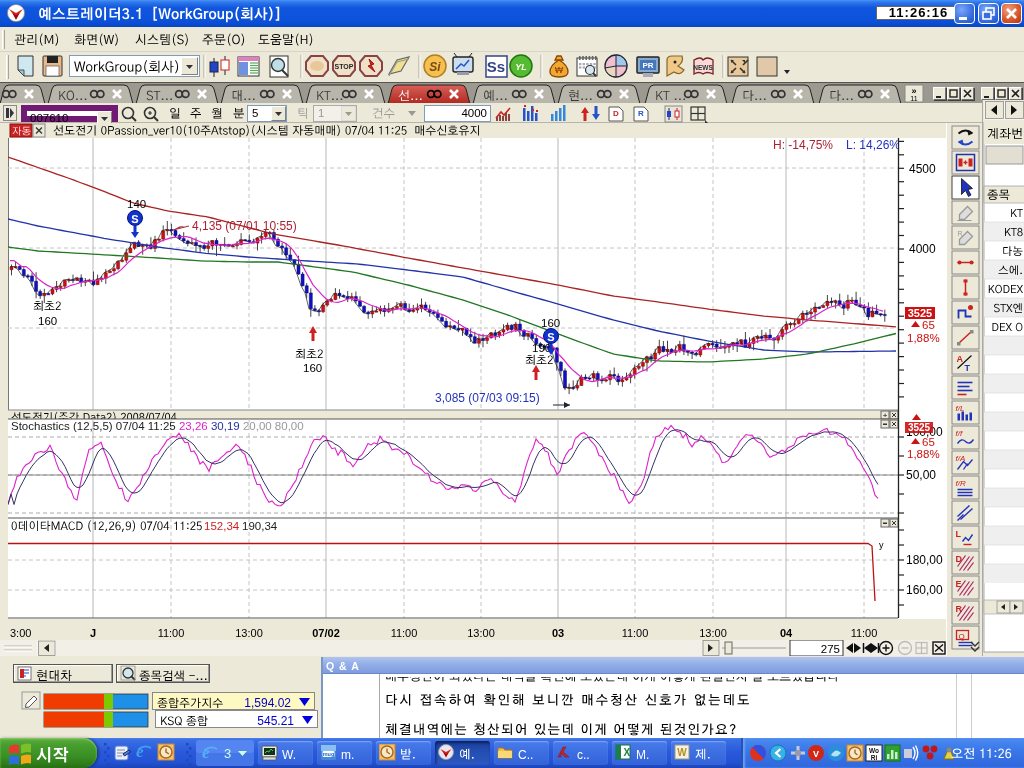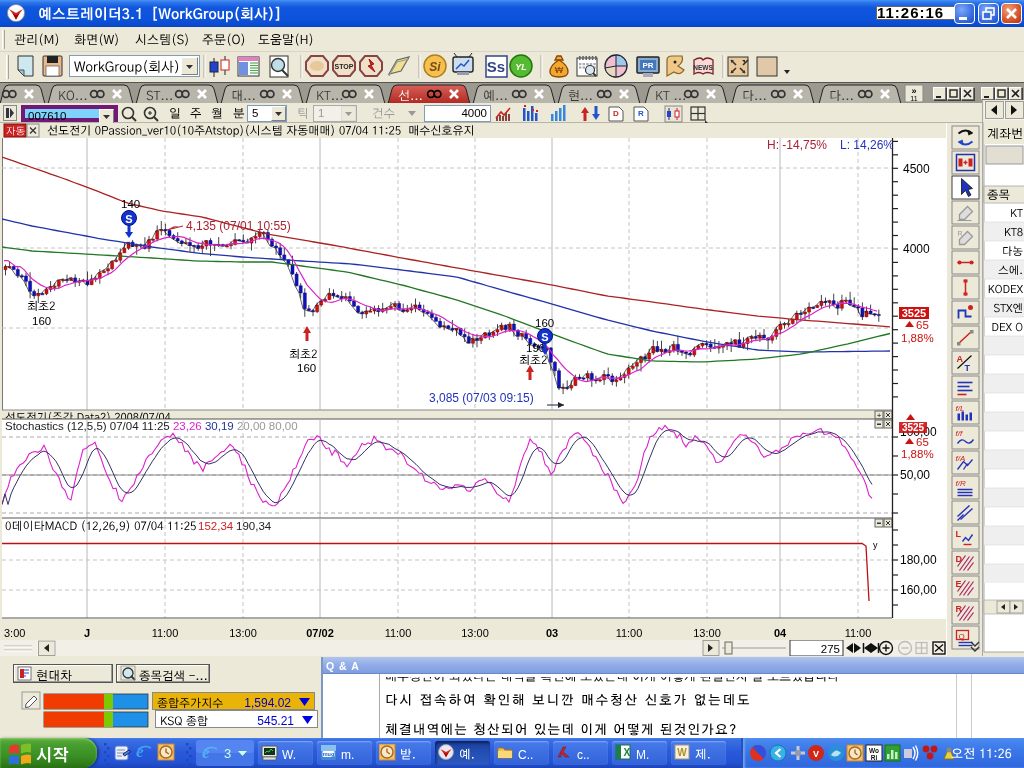--- a/index.html
+++ b/index.html
@@ -8,21 +8,21 @@
 <div class="abs" style="left:0;top:0;width:1024px;height:768px;background:#ece9d8">
 <div class="abs" style="left:0;top:0;width:1024px;height:27px;background:linear-gradient(180deg,#4792f5 0%,#2b73ea 10%,#0f55dd 30%,#0d52db 70%,#0a4dd4 88%,#0845c0 100%)">
 <svg class="abs" style="left:7px;top:4px" width="20" height="19" viewBox="0 0 20 19">
 <circle cx="9" cy="9" r="8.6" fill="#fff" stroke="#888" stroke-width="0.8"></circle>
 <path d="M2 5 L9 9 L16 5 L9 14 Z" fill="#d42222"></path>
 <path d="M5.5 9.3 L9 16 L12.5 9.3 L9 11.2Z" fill="#a00"></path>
 </svg>
 <svg class="abs" style="left:32px;top:0" width="560" height="27" viewBox="0 0 560 27">
 <path d="M12.2 16.2V14.6H14.1V11.4H12.2V9.9H14.1V7.6H15.7V19.7H14.1V16.2ZM16.7 20.2V7.2H18.4V20.2ZM7.1 13Q7.1 10.7 7.9 9.4Q8.6 8 10 8Q11.4 8 12.1 9.4Q12.8 10.7 12.8 13Q12.8 15.3 12.1 16.7Q11.4 18 10 18Q8.6 18 7.8 16.7Q7.1 15.3 7.1 13ZM8.9 13Q8.9 16.5 10 16.5Q11.1 16.5 11.1 13Q11.1 9.5 10 9.5Q9.6 9.5 9.4 9.8Q9.2 10.1 9.1 10.6Q9 11.1 8.9 11.7Q8.9 12.2 8.9 13Z M20.5 18.8V17.3H33.2V18.8ZM21.2 13.8Q22 13.5 22.8 13Q23.7 12.5 24.4 11.8Q25.1 11.1 25.6 10.3Q26 9.5 26 8.6V8H27.8V8.6Q27.8 9.4 28.2 10.3Q28.7 11.1 29.4 11.8Q30.2 12.4 31 12.9Q31.8 13.5 32.6 13.8L31.6 15Q30.3 14.5 29 13.4Q27.6 12.3 26.9 11.2Q26.3 12.4 24.9 13.4Q23.5 14.5 22.2 15.1Z M34.5 18.9V17.4H47.2V18.9ZM36.3 15.7V8.2H45.6V9.7H38.1V11.2H45.5V12.7H38.1V14.2H45.7V15.7Z M58.6 20.2V7.2H60.3V20.2ZM54.5 13.8V12.1H55.8V7.6H57.4V19.7H55.8V13.8ZM49.3 17.9V12.4H52.4V9.8H49.2V8.3H54V13.8H51V16.4H51.2Q52.8 16.4 54.7 16.2V17.6Q52.1 17.9 49.8 17.9Z M72.2 20.2V7.2H74V20.2ZM63.2 13Q63.2 10.7 64.1 9.3Q65 7.9 66.6 7.9Q68.2 7.9 69.1 9.3Q70 10.7 70 13Q70 15.3 69.1 16.7Q68.2 18.1 66.6 18.1Q65 18.1 64.1 16.7Q63.2 15.3 63.2 13ZM65 13Q65 14.5 65.4 15.5Q65.8 16.5 66.6 16.5Q67.4 16.5 67.8 15.5Q68.2 14.5 68.2 13Q68.2 11.4 67.8 10.4Q67.4 9.4 66.6 9.4Q66 9.4 65.7 9.9Q65.3 10.4 65.1 11.2Q65 12 65 13Z M82.5 13.7V12H86.1V7.2H87.9V20.2H86.1V13.7ZM77.6 17.6V8.4H83.9V9.9H79.3V16.1H79.5Q82.2 16.1 84.8 15.8V17.2Q81.7 17.6 78.1 17.6Z M90.1 16.8 91.5 16.3Q92.2 17.8 93.6 17.8Q94.4 17.8 94.9 17.3Q95.5 16.8 95.5 15.9Q95.5 15.1 94.9 14.6Q94.3 14.1 93.4 14.1Q92.9 14.1 92.4 14.1V12.7Q92.7 12.7 93.3 12.7Q94 12.7 94.6 12.2Q95.1 11.8 95.1 11Q95.1 10.3 94.6 9.9Q94.2 9.4 93.5 9.4Q92.4 9.4 91.8 11L90.3 10.5Q90.6 9.4 91.5 8.7Q92.4 7.9 93.6 7.9Q95.1 7.9 96 8.8Q96.9 9.6 96.9 10.8Q96.9 11.7 96.5 12.3Q96.1 13 95.4 13.3Q96.2 13.6 96.7 14.2Q97.3 14.9 97.3 15.9Q97.3 17.5 96.3 18.4Q95.3 19.2 93.6 19.2Q92.3 19.2 91.3 18.5Q90.4 17.8 90.1 16.8Z M99.3 19V16.9H101.6V19Z M104.2 11.4V10H104.7Q107 10 107 8.4V8.1H108.5V19.1H106.7V11.4Z M121.5 20.8V6.8H125V8.3H123.2V19.3H125V20.8Z M126.3 8.2H128.2L129.4 14.1Q129.6 15.7 129.8 17H129.9Q130.3 14.8 130.4 14.1L131.7 8.2H133.5L134.8 14.1Q134.9 14.6 135.1 15.7Q135.3 16.8 135.3 17H135.4Q135.5 16.6 135.6 15.6Q135.8 14.6 135.9 14.1L137 8.2H138.9L136.4 19H134.4L133.1 13.1Q132.7 10.6 132.6 10.4H132.6Q132.6 10.4 132.1 13.1L130.8 19H128.8Z M141.3 15.1Q141.3 16.4 141.9 17.1Q142.4 17.8 143.2 17.8Q143.9 17.8 144.5 17.1Q145 16.4 145 15.1Q145 13.7 144.5 13Q143.9 12.3 143.2 12.3Q142.4 12.3 141.9 13Q141.3 13.7 141.3 15.1ZM139.5 15.1Q139.5 13.3 140.5 12.1Q141.4 10.9 143.2 10.9Q145 10.9 145.9 12.1Q146.8 13.3 146.8 15.1Q146.8 15.6 146.7 16.2Q146.6 16.7 146.3 17.3Q146.1 17.8 145.7 18.3Q145.3 18.7 144.6 19Q144 19.2 143.2 19.2Q142.4 19.2 141.7 19Q141.1 18.7 140.7 18.3Q140.3 17.9 140 17.3Q139.7 16.7 139.6 16.2Q139.5 15.6 139.5 15.1Z M148.2 19V11.1H149.9V12Q150.2 11.5 150.6 11.2Q151.1 10.9 151.8 10.9Q152.4 10.9 152.8 11V12.6Q152.3 12.5 151.8 12.5Q150.9 12.5 150.4 13.1Q150 13.8 150 15V19Z M153.8 19V7.8H155.5V14.3L158.4 11.1H160.5L157.6 14.3L160.7 19H158.7L156.5 15.5L155.5 16.6V19Z M161.1 13.6Q161.1 11.1 162.5 9.5Q163.8 7.9 166 7.9Q166.8 7.9 167.5 8.2Q168.2 8.5 168.7 8.9Q169.2 9.3 169.5 9.7Q169.7 10.1 169.9 10.5L168.4 11Q168.1 10.6 167.8 10.3Q167.6 10 167.1 9.8Q166.6 9.5 166 9.5Q164.6 9.5 163.8 10.6Q163 11.7 163 13.6Q163 15.5 163.8 16.6Q164.6 17.7 165.9 17.7Q167.1 17.7 167.7 17Q168.4 16.4 168.4 15.4Q168.5 14.8 168.5 14.5H165.8V13H170.2V19H169L168.8 17.9Q167.9 19.2 165.9 19.2Q163.8 19.2 162.5 17.7Q161.1 16.2 161.1 13.6Z M171.9 19V11.1H173.6V12Q173.9 11.5 174.3 11.2Q174.8 10.9 175.5 10.9Q176.1 10.9 176.5 11V12.6Q176 12.5 175.5 12.5Q174.6 12.5 174.1 13.1Q173.7 13.8 173.7 15V19Z M178.7 15.1Q178.7 16.4 179.3 17.1Q179.9 17.8 180.6 17.8Q181.4 17.8 181.9 17.1Q182.5 16.4 182.5 15.1Q182.5 13.7 181.9 13Q181.4 12.3 180.6 12.3Q179.9 12.3 179.3 13Q178.7 13.7 178.7 15.1ZM177 15.1Q177 13.3 177.9 12.1Q178.8 10.9 180.6 10.9Q182.4 10.9 183.3 12.1Q184.3 13.3 184.3 15.1Q184.3 15.6 184.2 16.2Q184.1 16.7 183.8 17.3Q183.5 17.8 183.1 18.3Q182.7 18.7 182.1 19Q181.4 19.2 180.6 19.2Q179.8 19.2 179.2 19Q178.5 18.7 178.1 18.3Q177.7 17.9 177.4 17.3Q177.2 16.7 177.1 16.2Q177 15.6 177 15.1Z M185.6 16.1V11.1H187.3V15.9Q187.3 17.8 188.6 17.8Q189.4 17.8 189.8 17.1Q190.3 16.4 190.3 15.5V11.1H192V19H190.3V18.1H190.3Q190.1 18.5 189.6 18.9Q189 19.2 188.2 19.2Q187.8 19.2 187.3 19.1Q186.9 19 186.5 18.6Q186.1 18.3 185.8 17.7Q185.6 17 185.6 16.1Z M195.7 15Q195.7 16.3 196.1 17Q196.6 17.8 197.5 17.8Q198.3 17.8 198.8 17.1Q199.3 16.3 199.3 15Q199.3 13.8 198.8 13.1Q198.3 12.3 197.5 12.3Q196.6 12.3 196.2 13.1Q195.7 13.8 195.7 15ZM194 22.2V11.1H195.6V12.1Q196.4 10.9 197.7 10.9Q199.1 10.9 200.1 12Q201 13.1 201 15Q201 16.1 200.7 17Q200.4 17.8 199.9 18.3Q199.4 18.8 198.9 19Q198.3 19.2 197.7 19.2Q196.9 19.2 196.4 18.9Q195.9 18.5 195.7 18.1V22.2Z M203.4 13.8Q203.4 9.8 205.9 6.5L207.2 7.2Q206.3 8.7 205.9 9.4Q205.1 11.3 205.1 13.8Q205.1 15.9 205.6 17.4Q206.1 18.8 207.2 20.4L205.9 21.1Q204.7 19.5 204 17.7Q203.4 16 203.4 13.8Z M209 18.6V17.1H210.3Q215.6 17.1 218.3 16.8V18.2Q215.2 18.6 210.2 18.6ZM212.7 17.7V15.4H214.5V17.7ZM218.6 20.2V7.2H220.4V20.2ZM211.2 9.1V7.8H216.1V9.1ZM209.4 11.2V9.9H217.5V11.2ZM209.9 13.8Q209.9 12.8 211 12.3Q212 11.8 213.6 11.8Q215.2 11.8 216.3 12.3Q217.4 12.9 217.4 13.9Q217.4 14.8 216.3 15.4Q215.2 15.9 213.6 15.9Q212 15.9 211 15.4Q209.9 14.8 209.9 13.8ZM211.7 13.8Q211.7 14.3 212.3 14.5Q212.8 14.7 213.6 14.7Q214.4 14.7 215 14.5Q215.6 14.3 215.6 13.8Q215.6 13.4 215 13.2Q214.4 13 213.6 13Q212.8 13 212.3 13.2Q211.7 13.4 211.7 13.8Z M231.6 20.2V7.2H233.3V12.5H235.4V14.2H233.3V20.2ZM222.2 17.4Q222.8 16.8 223.4 16.1Q224 15.4 224.5 14.5Q225.1 13.5 225.4 12.3Q225.7 11.2 225.7 9.9V7.9H227.4V9.8Q227.4 11.1 227.8 12.2Q228.1 13.4 228.6 14.3Q229.2 15.2 229.7 15.9Q230.2 16.5 230.7 17L229.5 18.1Q228.7 17.4 227.8 16.1Q226.9 14.9 226.6 13.8Q226.3 14.9 225.4 16.3Q224.5 17.6 223.6 18.4Z M236.8 20.4Q237.9 18.8 238.4 17.3Q238.9 15.7 238.9 13.8Q238.9 12.6 238.7 11.7Q238.6 10.7 238.2 9.9Q237.9 9 237.6 8.5Q237.3 8 236.8 7.2L238.1 6.5Q239.2 8 239.9 9.8Q240.6 11.5 240.6 13.8Q240.6 16 240 17.8Q239.3 19.5 238.1 21.1Z M243.7 19.3H245.4V8.3H243.7V6.8H247.2V20.8H243.7Z" fill="#fff"></path>
 </svg>
-<div class="abs" style="left:876px;top:6px;width:85px;height:14px;background:#fff;border:1px solid #666;text-align:left;font-weight:bold;font-size:15px;line-height:12px;letter-spacing:1px;color:#000">11:26:16</div>
+<div class="abs" style="left:876px;top:6px;width:85px;height:14px;background:#fff;border:1px solid #666;text-align:center;font-weight:bold;font-size:13px;line-height:12px;letter-spacing:1px;color:#000">11:26:16</div>
 <div class="abs" style="left:954px;top:3px;width:21px;height:21px;border:1px solid #fff;border-radius:4px;background:radial-gradient(circle at 35% 30%,#7aa8f8,#3a6ee0 60%,#1f4fc0)">
         <svg width="19" height="19">
           <rect x="4" y="13" width="8" height="3" fill="#fff"></rect>
         </svg>
       </div>
 <div class="abs" style="left:978px;top:3px;width:21px;height:21px;border:1px solid #fff;border-radius:4px;background:radial-gradient(circle at 35% 30%,#7aa8f8,#3a6ee0 60%,#1f4fc0)">
         <svg width="19" height="19">
           <rect x="7" y="4" width="8" height="7" fill="none" stroke="#fff" stroke-width="1.6"></rect>
           <rect x="4" y="8" width="8" height="7" fill="#3a6ee0" stroke="#fff" stroke-width="1.6"></rect>
         </svg>
@@ -302,21 +302,21 @@
         </svg>
       </div>
 </div>
 <div class="abs" style="left:0;top:103px;width:1024px;height:20px;background:#ece9d8;border-bottom:1px solid #b8b4a8">
 <div class="abs" style="left:3px;top:2px;width:14px;height:16px;background:#ece9d8;border:1px solid #888">
         <svg width="12" height="14">
           <rect x="2" y="2" width="3" height="10" fill="#334"></rect>
           <path d="M6 2 l4 5 -4 5z" fill="#334"></path>
         </svg>
       </div>
-<div class="abs" style="left:21px;top:2px;width:97px;height:17px;background:#7dd3fc;border:4px solid #701a75;font-size:11.5px;line-height:15px;padding-left:3px">007610
+<div class="abs" style="left:21px;top:2px;width:97px;height:17px;background:#ffffff;border:6px solid #701a75;font-size:11.5px;line-height:15px;padding-left:3px">007610
 <div class="abs" style="right:0;top:0;width:15px;height:15px;background:#ece9d8;border:1px solid #fff;border-right-color:#808080;border-bottom-color:#808080">
           <svg width="13" height="13">
             <path d="M3 5 l7 0 -3.5 4z" fill="#333"></path>
           </svg>
         </div></div>
 <svg class="abs" style="left:120px;top:2px" width="50" height="18">
         <circle cx="8" cy="8" r="5.5" fill="none" stroke="#333" stroke-width="1.6"></circle>
         <line x1="12" y1="12" x2="16" y2="16" stroke="#333" stroke-width="2"></line>
         <circle cx="30" cy="8" r="5.5" fill="none" stroke="#333" stroke-width="1.6"></circle>
         <line x1="34" y1="12" x2="38" y2="16" stroke="#333" stroke-width="2"></line>
@@ -386,21 +386,21 @@
         <line x1="184" y1="4" x2="184" y2="16" stroke="#cc2222"></line>
         <rect x="182" y="7" width="4" height="6" fill="#fff" stroke="#cc2222"></rect>
 <g stroke="#333" stroke-width="1.2" fill="none">
           <rect x="198" y="3" width="14" height="13"></rect>
           <line x1="205" y1="3" x2="205" y2="16"></line>
           <line x1="198" y1="9.5" x2="212" y2="9.5"></line>
         </g>
         <path d="M212 16 l4 4 -4 0z" fill="#333"></path>
 </svg>
 </div>
-<div class="abs" style="left:2px;top:123px;width:948px;height:533px;background:#fff">
+<div class="abs" style="left:8px;top:123px;width:948px;height:533px;background:#fff">
 <svg width="946" height="533" viewBox="0 123 946 533">
         <rect x="0" y="123" width="946" height="15" fill="#ece9d8"></rect>
         <rect x="2" y="124" width="22" height="13" fill="#cc2222" stroke="#881111"></rect>
         <path d="M4.5 133.5Q4.9 133.2 5.3 132.8Q5.7 132.4 6.1 131.9Q6.5 131.4 6.8 130.6Q7 129.9 7 129.1V128.1H5V127.4H9.8V128.1H7.8V129Q7.8 129.7 8 130.4Q8.3 131.1 8.7 131.6Q9 132.2 9.4 132.6Q9.8 133 10.2 133.3L9.7 133.7Q9 133.2 8.4 132.4Q7.7 131.6 7.4 130.8Q7.2 131.6 6.5 132.5Q5.7 133.5 5 134ZM11 135.4V126.5H11.7V130.2H13.2V131H11.7V135.4Z M15.4 129.6V126.7H21.5V127.4H16.1V128.9H21.5V129.6ZM14 131.5V130.8H18V129.2H18.8V130.8H22.7V131.5ZM15.1 133.8Q15.1 133.1 16 132.7Q16.9 132.3 18.4 132.3Q19.9 132.3 20.8 132.7Q21.7 133.1 21.7 133.8Q21.7 134.5 20.8 134.9Q19.9 135.3 18.4 135.3Q16.9 135.3 16 134.9Q15.1 134.5 15.1 133.8ZM15.9 133.8Q15.9 134.3 16.6 134.5Q17.2 134.7 18.4 134.7Q19.5 134.7 20.2 134.5Q20.9 134.2 20.9 133.8Q20.9 133.4 20.2 133.1Q19.5 132.9 18.4 132.9Q17.3 132.9 16.6 133.2Q15.9 133.4 15.9 133.8Z" fill="#fff"></path>
         <rect x="25" y="124" width="12" height="13" fill="#ece9d8" stroke="#888"></rect>
         <path d="M28 127.5 l6 6 M34 127.5 l-6 6" stroke="#333" stroke-width="1.3"></path>
         <path d="M45.5 131Q46.1 130.7 46.5 130.3Q47 129.9 47.5 129.4Q48 128.9 48.3 128.2Q48.5 127.5 48.5 126.7V125.6H49.4V126.7Q49.4 127.4 49.7 128.1Q49.9 128.7 50.4 129.2Q50.8 129.7 51.3 130.1Q51.7 130.5 52.2 130.7L51.7 131.3Q51 131 50.1 130.2Q49.3 129.3 49 128.6Q48.6 129.4 47.8 130.2Q47 131.1 46.1 131.6ZM51.4 128.6V127.8H53.7V125.3H54.6V132.8H53.7V128.6ZM47.8 135.2V132H48.7V134.4H55V135.2Z M58.1 130.9V126.1H65.2V126.8H59V130.1H65.3V130.9ZM56.5 134.3V133.6H61.1V130.5H62V133.6H66.6V134.3Z M67.9 131.2Q68.3 131 68.8 130.7Q69.2 130.4 69.7 129.9Q70.2 129.5 70.5 128.9Q70.8 128.3 70.9 127.7V126.7H68.4V125.9H74.2V126.7H71.8V127.6Q71.8 128.2 72.1 128.7Q72.4 129.2 72.8 129.7Q73.2 130.1 73.7 130.4Q74.1 130.7 74.5 130.9L74 131.5Q73.3 131.1 72.5 130.4Q71.7 129.7 71.3 129.1Q71 129.8 70.1 130.6Q69.3 131.3 68.4 131.7ZM73.6 128.9V128.1H75.8V125.3H76.7V132.8H75.8V128.9ZM69.9 135.2V132.1H70.7V134.4H77.1V135.2Z M79 133.5Q81 132.3 82.2 130.5Q83.4 128.8 83.4 127.1H79.6V126.3H84.3Q84.3 131 79.6 134.1ZM86.6 135.5V125.3H87.5V135.5Z M94.1 130.3Q94.1 132 94.6 133Q95 134 95.9 134Q96.3 134 96.7 133.7Q97 133.4 97.2 132.8Q97.4 132.3 97.5 131.7Q97.5 131.1 97.5 130.3Q97.5 128.6 97.1 127.6Q96.7 126.6 95.8 126.6Q95 126.6 94.6 127.6Q94.1 128.6 94.1 130.3ZM93.2 130.3Q93.2 128 94 126.9Q94.7 125.9 95.8 125.9Q97.1 125.9 97.8 127Q98.5 128.2 98.5 130.3Q98.5 131.6 98.2 132.5Q97.9 133.5 97.3 134.1Q96.8 134.7 95.9 134.7Q94.7 134.7 94 133.6Q93.2 132.5 93.2 130.3Z M100.2 134.5V126.1H103.4Q104.6 126.1 105.3 126.8Q106 127.4 106 128.5Q106 129.7 105.3 130.4Q104.6 131 103.4 131H101.1V134.5ZM101.1 130.3H103.2Q104.1 130.3 104.6 129.8Q105.1 129.4 105.1 128.5Q105.1 127.7 104.6 127.3Q104.1 126.9 103.2 126.9H101.1Z M107.8 133Q107.8 133.4 108.2 133.7Q108.5 134 109.2 134Q110 134 110.5 133.5Q111.1 132.9 111.1 132.1V131.3Q110.6 131.4 109.5 131.6Q108.7 131.7 108.2 132.1Q107.8 132.4 107.8 133ZM106.9 133Q106.9 131.3 109.6 130.9Q110.7 130.7 111.1 130.6V130.3Q111.1 129.7 110.7 129.3Q110.3 129 109.6 129Q109 129 108.5 129.2Q108 129.5 107.7 129.9L107.1 129.4Q107.6 128.9 108.2 128.6Q108.8 128.3 109.5 128.3Q112 128.3 112 130.6V134.5H111.1V133.5Q110.9 134 110.4 134.3Q109.8 134.7 109.1 134.7Q108.1 134.7 107.5 134.2Q106.9 133.8 106.9 133Z M113.2 133.3 113.9 132.9Q114.5 134 115.7 134Q116.3 134 116.7 133.7Q117.2 133.5 117.2 133Q117.2 132.8 117.1 132.6Q117 132.5 116.8 132.4Q116.7 132.3 116.4 132.1Q116.1 132 115.9 131.9Q115.7 131.9 115.3 131.7Q114.9 131.6 114.6 131.5Q114.3 131.4 114 131.2Q113.7 131 113.5 130.6Q113.4 130.3 113.4 130Q113.4 129.2 114 128.7Q114.6 128.3 115.7 128.3Q116.4 128.3 117 128.6Q117.6 129 117.9 129.6L117.3 130Q117.1 129.6 116.6 129.3Q116.2 129 115.7 129Q115 129 114.6 129.2Q114.3 129.5 114.3 130Q114.3 130.2 114.4 130.4Q114.5 130.6 114.8 130.8Q115.1 130.9 115.3 131Q115.5 131.1 115.9 131.2Q116.2 131.3 116.5 131.4Q116.8 131.5 117.1 131.7Q117.4 131.8 117.6 132Q117.8 132.2 117.9 132.4Q118 132.7 118 133Q118 133.7 117.4 134.2Q116.8 134.7 115.7 134.7Q114.8 134.7 114.2 134.3Q113.6 134 113.2 133.3Z M118.8 133.3 119.5 132.9Q120.1 134 121.3 134Q122 134 122.4 133.7Q122.8 133.5 122.8 133Q122.8 132.8 122.7 132.6Q122.6 132.5 122.5 132.4Q122.3 132.3 122 132.1Q121.7 132 121.5 131.9Q121.3 131.9 120.9 131.7Q120.5 131.6 120.2 131.5Q119.9 131.4 119.6 131.2Q119.3 131 119.2 130.6Q119 130.3 119 130Q119 129.2 119.6 128.7Q120.2 128.3 121.3 128.3Q122 128.3 122.6 128.6Q123.3 129 123.5 129.6L122.9 130Q122.7 129.6 122.3 129.3Q121.8 129 121.3 129Q120.6 129 120.2 129.2Q119.9 129.5 119.9 130Q119.9 130.2 120 130.4Q120.2 130.6 120.4 130.8Q120.7 130.9 120.9 131Q121.2 131.1 121.5 131.2Q121.9 131.3 122.1 131.4Q122.4 131.5 122.7 131.7Q123 131.8 123.2 132Q123.4 132.2 123.5 132.4Q123.7 132.7 123.7 133Q123.7 133.7 123 134.2Q122.4 134.7 121.3 134.7Q120.5 134.7 119.8 134.3Q119.2 134 118.8 133.3Z M125 127.1V126H126.1V127.1ZM125.2 134.5V128.5H126V134.5Z M128.5 131.5Q128.5 132.6 129 133.3Q129.6 134 130.4 134Q131.1 134 131.7 133.3Q132.2 132.6 132.2 131.5Q132.2 130.3 131.7 129.6Q131.1 129 130.4 129Q129.6 129 129 129.6Q128.5 130.3 128.5 131.5ZM127.6 131.5Q127.6 130.1 128.3 129.2Q129.1 128.3 130.4 128.3Q131.6 128.3 132.4 129.2Q133.1 130.1 133.1 131.5Q133.1 132.1 132.9 132.6Q132.8 133.2 132.5 133.6Q132.2 134.1 131.6 134.4Q131.1 134.7 130.4 134.7Q129.7 134.7 129.1 134.4Q128.6 134.1 128.3 133.7Q128 133.2 127.8 132.6Q127.6 132.1 127.6 131.5Z M134.5 134.5V128.5H135.3V129.5H135.3Q135.5 129 136 128.6Q136.5 128.3 137.2 128.3Q138.1 128.3 138.6 128.8Q139.2 129.3 139.2 130.6V134.5H138.3V130.7Q138.3 129 137 129Q136.4 129 135.8 129.5Q135.3 130.1 135.3 130.9V134.5Z M140.1 134.7H145.1V135.4H140.1Z M145.3 128.5H146.2L147.5 132.2Q147.6 132.5 147.8 133Q147.9 133.5 148 133.7H148Q148.1 133.5 148.3 133Q148.4 132.5 148.5 132.2L149.8 128.5H150.8L148.5 134.5H147.5Z M151.3 131.4Q151.3 130 152.1 129.1Q152.9 128.3 154.1 128.3Q155.3 128.3 156 129.1Q156.7 130 156.7 131.3Q156.7 131.5 156.7 131.8H152.2Q152.2 132.7 152.7 133.3Q153.2 134 154.1 134Q154.7 134 155.2 133.7Q155.6 133.4 155.9 133L156.6 133.2Q156.3 133.8 155.7 134.3Q155.1 134.7 154.1 134.7Q152.9 134.7 152.1 133.8Q151.3 132.9 151.3 131.4ZM152.2 131.1H155.9Q155.9 130.2 155.4 129.6Q154.9 129 154.1 129Q153.3 129 152.8 129.6Q152.3 130.2 152.2 131.1Z M158.1 134.5V128.5H158.9V129.3Q159.1 128.9 159.5 128.6Q159.9 128.3 160.6 128.3Q161.1 128.3 161.5 128.4V129.2Q161 129 160.6 129Q159.8 129 159.4 129.6Q159 130.2 159 131.1V134.5Z M162.6 128.1V127.4H162.9Q163.9 127.4 164.2 127.1Q164.6 126.8 164.6 126.2V126H165.3V134.6H164.4V128.1Z M169.3 130.3Q169.3 132 169.7 133Q170.1 134 171 134Q171.5 134 171.8 133.7Q172.2 133.4 172.4 132.8Q172.5 132.3 172.6 131.7Q172.7 131.1 172.7 130.3Q172.7 128.6 172.3 127.6Q171.9 126.6 171 126.6Q170.1 126.6 169.7 127.6Q169.3 128.6 169.3 130.3ZM168.4 130.3Q168.4 128 169.1 126.9Q169.9 125.9 171 125.9Q172.2 125.9 172.9 127Q173.6 128.2 173.6 130.3Q173.6 131.6 173.4 132.5Q173.1 133.5 172.5 134.1Q171.9 134.7 171 134.7Q169.9 134.7 169.1 133.6Q168.4 132.5 168.4 130.3Z M175.9 130.5Q175.9 127.2 177.9 124.8L178.5 125.1Q178.2 125.6 178 125.8Q177.9 126 177.6 126.6Q177.3 127.2 177.2 127.7Q177 128.2 176.9 128.9Q176.8 129.7 176.8 130.5Q176.8 131.5 176.9 132.3Q177.1 133.1 177.4 133.8Q177.7 134.5 177.9 134.9Q178.1 135.2 178.5 135.8L177.9 136.2Q177 135.1 176.5 133.7Q175.9 132.4 175.9 130.5Z M180.5 128.1V127.4H180.8Q181.8 127.4 182.1 127.1Q182.5 126.8 182.5 126.2V126H183.2V134.6H182.3V128.1Z M187.2 130.3Q187.2 132 187.6 133Q188 134 188.9 134Q189.4 134 189.7 133.7Q190 133.4 190.2 132.8Q190.4 132.3 190.5 131.7Q190.6 131.1 190.6 130.3Q190.6 128.6 190.2 127.6Q189.7 126.6 188.9 126.6Q188 126.6 187.6 127.6Q187.2 128.6 187.2 130.3ZM186.2 130.3Q186.2 128 187 126.9Q187.8 125.9 188.9 125.9Q190.1 125.9 190.8 127Q191.5 128.2 191.5 130.3Q191.5 131.6 191.2 132.5Q191 133.5 190.4 134.1Q189.8 134.7 188.9 134.7Q187.8 134.7 187 133.6Q186.2 132.5 186.2 130.3Z M193.4 129.7Q194 129.6 194.6 129.3Q195.2 129 195.7 128.7Q196.3 128.3 196.7 127.9Q197.1 127.4 197.1 127V126.5H194V125.7H201.2V126.5H198.1V127Q198.2 127.6 198.8 128.2Q199.5 128.8 200.3 129.1Q201.1 129.5 201.9 129.7L201.5 130.3Q200.3 130 199.2 129.4Q198.1 128.7 197.6 128Q197.2 128.6 196.1 129.3Q195 130 193.8 130.4ZM192.6 132V131.2H202.6V132H198V135.5H197.2V132Z M205.2 131.4H208.4L207.4 128.5Q207.3 128.3 207.1 127.7Q206.9 127.1 206.8 126.9H206.7Q206.3 128.3 206.2 128.5ZM203.1 134.5 206.2 126.1H207.3L210.5 134.5H209.5L208.6 132.1H204.9L204.1 134.5Z M210.7 129.2V128.5H211.7V126.5H212.6V128.5H214.2V129.2H212.6V132.7Q212.6 133.3 212.8 133.5Q213 133.8 213.5 133.8H214.2V134.5H213.4Q211.7 134.5 211.7 132.8V129.2Z M214.9 133.3 215.6 132.9Q216.2 134 217.4 134Q218.1 134 218.5 133.7Q218.9 133.5 218.9 133Q218.9 132.8 218.8 132.6Q218.7 132.5 218.6 132.4Q218.4 132.3 218.1 132.1Q217.8 132 217.6 131.9Q217.4 131.9 217 131.7Q216.6 131.6 216.3 131.5Q216 131.4 215.7 131.2Q215.4 131 215.3 130.6Q215.1 130.3 215.1 130Q215.1 129.2 215.7 128.7Q216.3 128.3 217.4 128.3Q218.1 128.3 218.7 128.6Q219.4 129 219.6 129.6L219 130Q218.8 129.6 218.4 129.3Q217.9 129 217.4 129Q216.7 129 216.3 129.2Q216 129.5 216 130Q216 130.2 216.1 130.4Q216.3 130.6 216.5 130.8Q216.8 130.9 217 131Q217.3 131.1 217.6 131.2Q218 131.3 218.2 131.4Q218.5 131.5 218.8 131.7Q219.1 131.8 219.3 132Q219.5 132.2 219.6 132.4Q219.8 132.7 219.8 133Q219.8 133.7 219.1 134.2Q218.5 134.7 217.4 134.7Q216.6 134.7 215.9 134.3Q215.3 134 214.9 133.3Z M220.4 129.2V128.5H221.4V126.5H222.3V128.5H223.9V129.2H222.3V132.7Q222.3 133.3 222.5 133.5Q222.7 133.8 223.2 133.8H223.9V134.5H223.1Q221.4 134.5 221.4 132.8V129.2Z M225.6 131.5Q225.6 132.6 226.1 133.3Q226.7 134 227.5 134Q228.2 134 228.8 133.3Q229.3 132.6 229.3 131.5Q229.3 130.3 228.8 129.6Q228.2 129 227.5 129Q226.7 129 226.2 129.6Q225.6 130.3 225.6 131.5ZM224.7 131.5Q224.7 130.1 225.5 129.2Q226.2 128.3 227.5 128.3Q228.7 128.3 229.5 129.2Q230.2 130.1 230.2 131.5Q230.2 132.1 230 132.6Q229.9 133.2 229.6 133.6Q229.3 134.1 228.7 134.4Q228.2 134.7 227.5 134.7Q226.8 134.7 226.2 134.4Q225.7 134.1 225.4 133.7Q225.1 133.2 224.9 132.6Q224.7 132.1 224.7 131.5Z M232.5 131.5Q232.5 132.6 233 133.3Q233.4 134 234.2 134Q235 134 235.5 133.3Q236 132.6 236 131.5Q236 130.4 235.5 129.7Q235 129 234.2 129Q233.5 129 233 129.7Q232.5 130.4 232.5 131.5ZM231.6 137.1V128.5H232.5V129.5Q232.7 129 233.2 128.6Q233.7 128.3 234.3 128.3Q235.4 128.3 236.2 129.1Q236.9 130 236.9 131.5Q236.9 133 236.1 133.9Q235.4 134.7 234.3 134.7Q233.7 134.7 233.2 134.3Q232.7 134 232.5 133.5V137.1Z M238.2 135.8Q239 134.6 239.4 133.4Q239.9 132.2 239.9 130.5Q239.9 129.5 239.7 128.7Q239.6 127.9 239.3 127.2Q239 126.5 238.8 126.1Q238.6 125.7 238.2 125.1L238.8 124.8Q240.7 127.2 240.7 130.5Q240.7 132.3 240.2 133.7Q239.7 135.1 238.8 136.2Z M244.2 130.5Q244.2 127.2 246.1 124.8L246.8 125.1Q246.4 125.6 246.3 125.8Q246.2 126 245.9 126.6Q245.6 127.2 245.4 127.7Q245.3 128.2 245.2 128.9Q245.1 129.7 245.1 130.5Q245.1 131.5 245.2 132.3Q245.3 133.1 245.6 133.8Q245.9 134.5 246.2 134.9Q246.4 135.2 246.8 135.8L246.1 136.2Q245.3 135.1 244.7 133.7Q244.2 132.4 244.2 130.5Z M248 133.4Q248.6 133 249.1 132.4Q249.7 131.8 250.1 131.1Q250.6 130.4 250.9 129.4Q251.1 128.5 251.1 127.5V125.8H252V127.5Q252 128.3 252.2 129Q252.4 129.8 252.7 130.4Q253 131 253.5 131.6Q253.9 132.1 254.2 132.4Q254.6 132.8 254.9 133L254.3 133.6Q253.6 133.1 252.8 132Q252 130.9 251.6 129.8Q251.3 130.9 250.5 132.1Q249.6 133.2 248.7 134ZM256 135.5V125.3H256.9V135.5Z M259.7 130.7Q260.3 130.4 261 130Q261.7 129.5 262.3 129Q262.9 128.4 263.3 127.7Q263.7 127.1 263.7 126.4V125.9H264.6V126.4Q264.6 127.1 265 127.7Q265.4 128.4 266 129Q266.6 129.5 267.3 130Q268 130.4 268.6 130.6L268.1 131.3Q267 130.8 265.8 129.9Q264.6 128.9 264.1 127.9Q263.7 128.9 262.5 129.8Q261.4 130.8 260.2 131.3ZM259.1 134.2V133.5H269.1V134.2Z M271 130.9V125.9H275.2V126.6H271.9V128.1H274.8V128.7H271.9V130.2H272.1Q274.1 130.2 275.9 130V130.7Q273.8 130.9 271.4 130.9ZM278.5 131.6V125.3H279.3V131.6ZM275.3 128.8V128H276.6V125.4H277.3V131.5H276.6V128.8ZM272.2 135.4V132.2H279.3V135.4ZM273.1 134.6H278.5V132.9H273.1Z M284.7 133.3Q285.2 133 285.7 132.6Q286.1 132.1 286.6 131.5Q287.1 130.9 287.3 130Q287.6 129.2 287.6 128.3V127.1H285.3V126.3H290.9V127.1H288.5V128.2Q288.5 129 288.8 129.8Q289.1 130.6 289.5 131.2Q290 131.8 290.4 132.3Q290.8 132.7 291.3 133.1L290.7 133.6Q289.9 133.1 289.2 132.1Q288.4 131.2 288.1 130.3Q287.9 131.2 287 132.2Q286.2 133.3 285.3 133.9ZM292.2 135.5V125.3H293.1V129.6H294.8V130.4H293.1V135.5Z M297.3 128.8V125.6H304.3V126.3H298.1V128.1H304.3V128.8ZM295.7 131V130.3H300.3V128.4H301.2V130.3H305.7V131ZM296.9 133.7Q296.9 132.9 298 132.4Q299 132 300.7 132Q302.5 132 303.5 132.4Q304.5 132.9 304.5 133.7Q304.5 134.5 303.5 135Q302.5 135.5 300.7 135.4Q299 135.4 298 135Q296.9 134.5 296.9 133.7ZM297.9 133.7Q297.9 134.2 298.6 134.5Q299.4 134.7 300.7 134.7Q302 134.7 302.8 134.5Q303.6 134.2 303.6 133.7Q303.6 133.2 302.8 132.9Q302 132.7 300.7 132.7Q299.4 132.7 298.7 133Q297.9 133.2 297.9 133.7Z M307.5 133.3V126.3H311.4V133.3ZM308.3 132.6H310.6V127.1H308.3ZM312.8 135.1V125.6H313.6V129.5H315.1V125.3H315.9V135.5H315.1V130.3H313.6V135.1Z M318.6 133.3V126.3H322.5V133.3ZM319.4 132.6H321.6V127.1H319.4ZM323.8 135.1V125.6H324.6V129.5H326.2V125.3H327V135.5H326.2V130.3H324.6V135.1Z M329.2 135.8Q330 134.6 330.4 133.4Q330.9 132.2 330.9 130.5Q330.9 129.5 330.7 128.7Q330.6 127.9 330.3 127.2Q330 126.5 329.8 126.1Q329.6 125.7 329.2 125.1L329.8 124.8Q331.8 127.2 331.8 130.5Q331.8 132.3 331.2 133.7Q330.7 135.1 329.8 136.2Z M338.4 130.3Q338.4 132 338.8 133Q339.3 134 340.1 134Q340.6 134 340.9 133.7Q341.3 133.4 341.5 132.8Q341.6 132.3 341.7 131.7Q341.8 131.1 341.8 130.3Q341.8 128.6 341.4 127.6Q341 126.6 340.1 126.6Q339.3 126.6 338.8 127.6Q338.4 128.6 338.4 130.3ZM337.5 130.3Q337.5 128 338.2 126.9Q339 125.9 340.1 125.9Q341.3 125.9 342 127Q342.7 128.2 342.7 130.3Q342.7 131.6 342.5 132.5Q342.2 133.5 341.6 134.1Q341 134.7 340.1 134.7Q339 134.7 338.2 133.6Q337.5 132.5 337.5 130.3Z M343.8 126.9V126.1H349V126.7Q346.8 130.3 345.8 134.6H344.9Q345.3 132.4 346.1 130.6Q346.9 128.7 347.9 126.9Z M349.6 135.1 352.8 125.6H353.7L350.5 135.1Z M355 130.3Q355 132 355.5 133Q355.9 134 356.8 134Q357.2 134 357.6 133.7Q357.9 133.4 358.1 132.8Q358.3 132.3 358.4 131.7Q358.5 131.1 358.5 130.3Q358.5 128.6 358 127.6Q357.6 126.6 356.8 126.6Q355.9 126.6 355.5 127.6Q355 128.6 355 130.3ZM354.1 130.3Q354.1 128 354.9 126.9Q355.6 125.9 356.8 125.9Q358 125.9 358.7 127Q359.4 128.2 359.4 130.3Q359.4 131.6 359.1 132.5Q358.9 133.5 358.3 134.1Q357.7 134.7 356.8 134.7Q355.6 134.7 354.9 133.6Q354.1 132.5 354.1 130.3Z M360.2 131.9 364.1 126H364.9V131.9H366.1V132.6H364.9V134.6H364V132.6H360.2ZM361.1 131.9H364V128.6Q364 127.9 364.1 127.3H364L363.3 128.5Z M371 128.1V127.4H371.3Q372.3 127.4 372.6 127.1Q372.9 126.8 372.9 126.2V126H373.7V134.6H372.8V128.1Z M377.3 128.1V127.4H377.7Q378.6 127.4 379 127.1Q379.3 126.8 379.3 126.2V126H380.1V134.6H379.2V128.1Z M383.8 133.6V132.2H385.3V133.6ZM383.8 129.1V127.8H385.3V129.1Z M387.1 128Q387.4 127 388 126.4Q388.7 125.9 389.7 125.9Q390.8 125.9 391.5 126.5Q392.1 127.1 392.1 128.2Q392.1 129.5 390.8 130.7Q389.3 132.2 388.9 132.6Q388.4 133.2 388.2 133.8H392.1V134.5H387.2Q387.2 134.1 387.3 133.6Q387.5 133.1 387.7 132.8Q388 132.5 388.4 131.9Q388.9 131.4 389.2 131.1Q389.5 130.9 390.1 130.3Q391.2 129.2 391.2 128.2Q391.2 127.4 390.8 127Q390.4 126.6 389.7 126.6Q389 126.6 388.5 127Q388.1 127.5 387.9 128.2Z M393.5 133.1 394.2 132.9Q394.4 133.4 394.9 133.7Q395.4 134 395.9 134Q396.7 134 397.2 133.4Q397.7 132.9 397.7 132Q397.7 131.1 397.2 130.5Q396.7 130 395.9 130Q394.9 130 394.2 130.7L393.7 130.5L394.1 126.1H398.1V126.8H395L394.6 129.7Q395.3 129.3 396.2 129.3Q397.2 129.3 397.9 130Q398.6 130.7 398.6 132Q398.6 133.1 397.9 133.9Q397.2 134.7 395.9 134.7Q394.2 134.7 393.5 133.1Z M407.4 133.3V126.3H411.4V133.3ZM408.3 132.6H410.5V127.1H408.3ZM412.7 135.1V125.6H413.5V129.5H415V125.3H415.9V135.5H415V130.3H413.5V135.1Z M418.3 129.4Q419.3 129.1 420.2 128.6Q421.1 128.1 421.7 127.4Q422.4 126.6 422.4 125.9V125.4H423.2V125.9Q423.2 126.5 423.6 127Q424 127.6 424.6 128Q425.2 128.4 425.9 128.8Q426.6 129.2 427.2 129.4L426.8 130Q425.6 129.7 424.5 128.9Q423.3 128.1 422.8 127.2Q422.3 128.1 421.2 128.9Q420 129.6 418.8 130ZM417.7 132V131.2H427.8V132H423.2V135.5H422.3V132Z M428.9 130.8Q429.5 130.5 430 130.1Q430.5 129.7 430.9 129.2Q431.4 128.6 431.7 128Q432 127.3 432 126.6V125.6H432.8V126.6Q432.8 127.3 433.1 127.9Q433.4 128.6 433.9 129.1Q434.4 129.6 434.8 129.9Q435.3 130.3 435.7 130.5L435.2 131.1Q434.5 130.8 433.7 130Q432.8 129.2 432.4 128.3Q432.1 129.2 431.2 130Q430.3 130.9 429.5 131.4ZM437 132.6V125.3H437.9V132.6ZM431.1 135.2V131.8H432V134.4H438.2V135.2Z M442.5 126.4V125.7H447.3V126.4ZM440.6 128.3V127.5H449.1V128.3ZM441.3 130.7Q441.3 129.9 442.3 129.5Q443.3 129.1 444.9 129.1Q446.4 129.1 447.4 129.5Q448.4 129.9 448.4 130.7Q448.4 131.5 447.4 131.9Q446.5 132.4 444.9 132.4Q443.3 132.4 442.3 132Q441.3 131.5 441.3 130.7ZM442.3 130.7Q442.3 131.7 444.9 131.7Q447.5 131.7 447.5 130.7Q447.5 129.8 444.9 129.8Q442.3 129.8 442.3 130.7ZM439.8 134.6V133.8H444.4V132H445.3V133.8H449.9V134.6Z M452.1 127.7Q452.1 126.7 453.2 126.2Q454.3 125.6 455.9 125.6Q457 125.6 457.8 125.8Q458.7 126.1 459.2 126.5Q459.7 127 459.7 127.7Q459.7 128.7 458.6 129.3Q457.5 129.8 455.9 129.8Q454.3 129.8 453.2 129.2Q452.1 128.7 452.1 127.7ZM453.1 127.7Q453.1 128.4 453.9 128.7Q454.8 129.1 455.9 129.1Q457.1 129.1 458 128.7Q458.8 128.3 458.8 127.7Q458.8 127.1 457.9 126.7Q457.1 126.3 455.9 126.3Q454.8 126.3 454 126.7Q453.1 127.1 453.1 127.7ZM450.9 132.1V131.3H460.9V132.1H458.2V135.5H457.4V132.1H454.5V135.5H453.6V132.1Z M462.2 133.3Q462.6 133.1 463 132.7Q463.4 132.4 463.8 132Q464.2 131.5 464.5 130.9Q464.8 130.4 465 129.7Q465.2 129 465.2 128.2V127.1H462.8V126.3H468.5V127.1H466.1V128.2Q466.1 129 466.4 129.8Q466.7 130.6 467.2 131.2Q467.6 131.8 468.1 132.3Q468.5 132.7 469 133.1L468.4 133.6Q467.6 133.1 466.8 132.1Q466 131.1 465.7 130.2Q465.4 131.1 464.6 132.2Q463.7 133.3 462.8 133.9ZM470.1 135.5V125.3H471V135.5Z" fill="#000"></path>
         <rect x="0" y="138" width="890" height="272" fill="#fff"></rect>
         <line x1="0.5" y1="138" x2="0.5" y2="618" stroke="#777"></line>
         <line x1="85" y1="138" x2="85" y2="618" stroke="#b8b8b8" stroke-width="1"></line>
@@ -897,21 +897,21 @@
         <path d="M140.3 18Q141.1 17.8 142 17.5Q142.8 17.1 143.5 16.6Q144.1 16.2 144.2 15.7L144.2 15.4H141V14.7H148.6V15.4H145.3V15.7Q145.5 16.4 146.7 17Q147.8 17.7 149.2 18L148.8 18.6Q147.6 18.4 146.4 17.8Q145.3 17.1 144.8 16.5Q144.3 17.1 143.2 17.7Q142.1 18.3 140.7 18.7ZM139.5 20.4V19.6H144.3V18H145.2V19.6H150V20.4ZM140.8 23.2Q140.8 22.3 141.9 21.8Q142.9 21.4 144.7 21.4Q146.6 21.4 147.6 21.8Q148.7 22.3 148.7 23.2Q148.7 24 147.6 24.5Q146.5 25 144.7 25Q142.9 25 141.9 24.5Q140.8 24 140.8 23.2ZM141.8 23.2Q141.8 23.7 142.6 24Q143.3 24.2 144.7 24.2Q146.1 24.2 146.9 24Q147.7 23.7 147.7 23.2Q147.7 22.6 146.9 22.4Q146.1 22.1 144.7 22.1Q143.4 22.1 142.6 22.4Q141.8 22.7 141.8 23.2Z M152.7 18.2V14.7H159.9V18.2ZM153.6 17.5H159V15.4H153.6ZM151 20.6V19.8H155.8V17.9H156.7V19.8H161.5V20.6ZM152.4 22.7V22H159.8V25.1H158.9V22.7Z M162.9 19.8Q164.8 19.2 166.1 18.1Q167.5 16.9 167.6 15.8H163.6V15H168.6Q168.6 15.8 168.3 16.6Q167.9 17.4 167.4 18Q166.9 18.5 166.2 19Q165.5 19.5 164.8 19.9Q164.1 20.2 163.4 20.5ZM168.4 18.1V17.3H171.2V14.4H172.1V20.5H171.2V18.1ZM164.9 24.9V21.1H172.1V24.9ZM165.8 24.1H171.2V21.9H165.8Z M174 20.1Q175.1 19.4 175.9 18.3Q176.7 17.2 176.7 15.9V14.9H177.5V15.8Q177.5 16.5 177.8 17.2Q178.1 17.8 178.5 18.4Q178.9 18.9 179.3 19.2Q179.7 19.5 180 19.8L179.5 20.4Q178.9 20 178.2 19.3Q177.5 18.5 177.1 17.7Q176.8 18.5 176.1 19.4Q175.4 20.3 174.6 20.7ZM180.4 20.9V14.5H181.2V17.5H182.8V14.4H183.6V21H182.8V18.3H181.2V20.9ZM176.1 22.4V21.6H183.6V25.2H182.7V22.4Z M189.3 20.1V19.3H194.8V20.1Z M196.7 24V22.6H198.2V24Z M200.8 24V22.6H202.3V24Z M205 24V22.6H206.4V24Z" fill="#000"></path>
         <rect x="22" y="36" width="18" height="17" fill="#ece9d8" stroke="#999"></rect>
         <path d="M26 48 l8 -8 3 3 -8 8 -3.5 0.5z" fill="#fff" stroke="#555" stroke-width="1"></path>
         <rect x="44" y="38" width="104" height="15" fill="#1e90e8" stroke="#333" stroke-width="0.8"></rect>
         <rect x="44" y="38" width="60" height="15" fill="#f03c00"></rect>
         <rect x="104" y="38" width="9" height="15" fill="#7ec800"></rect>
         <rect x="44" y="56" width="104" height="15" fill="#1e90e8" stroke="#333" stroke-width="0.8"></rect>
         <rect x="44" y="56" width="60" height="15" fill="#f03c00"></rect>
         <rect x="104" y="56" width="9" height="15" fill="#7ec800"></rect>
       </svg>
-<div class="abs" style="left:152px;top:36px;width:163px;height:18px;background:#eab308;border:1px solid #888">
+<div class="abs" style="left:152px;top:36px;width:163px;height:18px;background:#fef9c3;border:1px solid #888">
         <svg class="abs" style="left:0;top:0" width="161" height="17" viewBox="0 0 161 17">
           <path d="M5.3 8.2Q6 8 6.8 7.7Q7.6 7.4 8.3 7Q8.9 6.5 9 6L9 5.8H5.9V5.1H13.2V5.8H10.1V6Q10.2 6.7 11.3 7.3Q12.5 7.9 13.8 8.2L13.4 8.9Q12.3 8.6 11.1 8Q10 7.4 9.5 6.8Q9.1 7.4 8 8Q6.9 8.6 5.7 8.9ZM4.5 10.5V9.8H9.1V8.2H10V9.8H14.5V10.5ZM5.7 13.2Q5.7 12.4 6.7 11.9Q7.8 11.5 9.5 11.5Q11.2 11.5 12.3 11.9Q13.3 12.4 13.3 13.2Q13.3 14 12.3 14.5Q11.2 15 9.5 14.9Q7.7 14.9 6.7 14.5Q5.7 14 5.7 13.2ZM6.7 13.2Q6.7 13.7 7.4 14Q8.2 14.2 9.5 14.2Q10.8 14.2 11.6 14Q12.4 13.7 12.4 13.2Q12.4 12.7 11.6 12.4Q10.8 12.2 9.5 12.2Q8.2 12.2 7.4 12.5Q6.7 12.7 6.7 13.2Z M17.1 5.7V5H20.8V5.7ZM15.6 7.3V6.6H21.9V7.3ZM16.1 9.4Q16.1 8.7 16.9 8.3Q17.7 7.9 18.9 7.9Q20.1 7.9 21 8.3Q21.8 8.7 21.8 9.4Q21.8 10.1 21 10.4Q20.1 10.8 18.9 10.8Q17.7 10.8 16.9 10.4Q16.1 10.1 16.1 9.4ZM17 9.4Q17 9.7 17.6 10Q18.1 10.2 18.9 10.2Q19.7 10.2 20.3 10Q20.9 9.8 20.9 9.4Q20.9 9 20.3 8.8Q19.8 8.6 18.9 8.6Q18.1 8.6 17.5 8.8Q17 9 17 9.4ZM23.3 11V4.8H24.2V7.6H25.6V8.4H24.2V11ZM17.4 15V11.4H18.3V12.4H23.3V11.4H24.2V15ZM18.3 14.3H23.3V13.1H18.3Z M27.4 9.2Q28 9.1 28.6 8.8Q29.2 8.5 29.8 8.2Q30.3 7.8 30.7 7.4Q31.1 6.9 31.1 6.5V6H28V5.2H35.2V6H32.1V6.5Q32.2 7.1 32.8 7.7Q33.5 8.2 34.3 8.6Q35.1 9 35.9 9.2L35.5 9.8Q34.3 9.5 33.2 8.9Q32.1 8.2 31.6 7.5Q31.2 8.1 30.1 8.8Q29.1 9.5 27.8 9.9ZM26.6 11.5V10.7H36.6V11.5H32.1V15H31.2V11.5Z M37.9 13Q39.8 11.7 40.9 10Q42.1 8.2 42.1 6.6H38.4V5.8H43Q43 10.4 38.5 13.5ZM45.1 15V4.8H46V9.2H47.8V10H46V15Z M49 12.8Q49.4 12.6 49.7 12.2Q50.1 11.9 50.5 11.5Q51 11 51.3 10.4Q51.6 9.9 51.8 9.2Q52 8.5 52 7.7V6.6H49.5V5.8H55.3V6.6H52.9V7.7Q52.9 8.5 53.2 9.3Q53.4 10.1 53.9 10.7Q54.4 11.3 54.8 11.8Q55.3 12.2 55.7 12.6L55.1 13.1Q54.4 12.6 53.6 11.6Q52.8 10.6 52.4 9.7Q52.2 10.6 51.3 11.7Q50.5 12.8 49.6 13.4ZM56.8 15V4.8H57.7V15Z M60.3 8.9Q61.3 8.6 62.2 8.1Q63.1 7.6 63.7 6.9Q64.4 6.1 64.4 5.4V4.9H65.2V5.4Q65.2 6 65.6 6.5Q66 7.1 66.6 7.5Q67.2 7.9 67.9 8.3Q68.6 8.7 69.2 8.9L68.8 9.5Q67.6 9.2 66.5 8.4Q65.3 7.6 64.8 6.7Q64.3 7.6 63.2 8.4Q62 9.1 60.8 9.5ZM59.7 11.5V10.7H69.8V11.5H65.2V15H64.3V11.5Z" fill="#000"></path>
           <text x="138" y="13.5" font-size="12" fill="#0000cc" text-anchor="end">1,594.02</text>
           <path d="M146 5 l11 0 -5.5 8z" fill="#0000dd"></path>
         </svg>
       </div>
 <div class="abs" style="left:155px;top:54px;width:163px;height:18px;background:#fff;border:1px solid #888">
         <svg class="abs" style="left:0;top:0" width="161" height="17" viewBox="0 0 161 17">
           <path d="M5.2 14V5.6H6.1V10H6.1L9.9 5.6H11.1L7.9 9.2L11.3 14H10.2L7.3 9.9L6.1 11.3V14Z M11.7 12.4 12.6 12.1Q13.3 13.4 14.9 13.4Q15.8 13.4 16.3 13Q16.9 12.6 16.9 11.8Q16.9 11.5 16.7 11.2Q16.6 10.9 16.2 10.7Q15.9 10.5 15.6 10.3Q15.3 10.2 14.8 10Q14.4 9.9 14.2 9.9Q14.1 9.8 13.7 9.7Q13.3 9.5 13.1 9.4Q13 9.3 12.7 9.1Q12.5 8.9 12.3 8.7Q12.2 8.5 12.1 8.2Q12 7.9 12 7.6Q12 6.6 12.8 6Q13.6 5.4 14.8 5.4Q15.8 5.4 16.5 5.8Q17.3 6.3 17.6 7L16.8 7.2Q16.2 6.1 14.8 6.1Q13.9 6.1 13.4 6.5Q13 6.9 13 7.6Q13 7.9 13.1 8.1Q13.2 8.4 13.4 8.5Q13.5 8.7 13.9 8.9Q14.3 9 14.5 9.1Q14.7 9.2 15.2 9.3Q15.3 9.4 15.3 9.4Q15.9 9.6 16.3 9.7Q16.6 9.9 17 10.2Q17.4 10.5 17.6 10.9Q17.8 11.3 17.8 11.8Q17.8 12.9 17 13.6Q16.2 14.2 14.9 14.2Q13.7 14.2 12.9 13.7Q12.1 13.2 11.7 12.4Z M18.8 9.8Q18.8 7.8 19.8 6.6Q20.8 5.4 22.4 5.4Q23.9 5.4 24.9 6.6Q25.8 7.8 25.8 9.8Q25.8 11.8 24.9 13Q24 14.2 22.4 14.2Q20.7 14.2 19.8 13Q18.8 11.8 18.8 9.8ZM19.8 9.8Q19.8 11.5 20.5 12.5Q21.2 13.4 22.4 13.4Q23.5 13.4 24.2 12.5Q24.9 11.5 24.9 9.8Q24.9 8.1 24.2 7.1Q23.5 6.1 22.4 6.1Q21.2 6.1 20.5 7.1Q19.8 8.1 19.8 9.8ZM22.2 11.4 22.8 10.9 25.8 14.1 25.2 14.6Z M31.1 8.2Q31.9 8 32.7 7.7Q33.5 7.4 34.1 7Q34.8 6.5 34.9 6L34.9 5.8H31.8V5.1H39V5.8H35.9V6Q36.1 6.7 37.2 7.3Q38.3 7.9 39.6 8.2L39.3 8.9Q38.1 8.6 37 8Q35.9 7.4 35.4 6.8Q35 7.4 33.9 8Q32.8 8.6 31.5 8.9ZM30.4 10.5V9.8H35V8.2H35.8V9.8H40.4V10.5ZM31.6 13.2Q31.6 12.4 32.6 11.9Q33.6 11.5 35.4 11.5Q37.1 11.5 38.1 11.9Q39.2 12.4 39.2 13.2Q39.2 14 38.1 14.5Q37.1 15 35.4 14.9Q33.6 14.9 32.6 14.5Q31.6 14 31.6 13.2ZM32.5 13.2Q32.5 13.7 33.3 14Q34 14.2 35.4 14.2Q36.6 14.2 37.4 14Q38.2 13.7 38.2 13.2Q38.2 12.7 37.5 12.4Q36.7 12.2 35.4 12.2Q34.1 12.2 33.3 12.5Q32.5 12.7 32.5 13.2Z M42.9 5.7V5H46.7V5.7ZM41.5 7.3V6.6H47.8V7.3ZM42 9.4Q42 8.7 42.8 8.3Q43.6 7.9 44.8 7.9Q46 7.9 46.8 8.3Q47.7 8.7 47.7 9.4Q47.7 10.1 46.8 10.4Q46 10.8 44.8 10.8Q43.6 10.8 42.8 10.4Q42 10.1 42 9.4ZM42.9 9.4Q42.9 9.7 43.4 10Q44 10.2 44.8 10.2Q45.6 10.2 46.2 10Q46.7 9.8 46.7 9.4Q46.7 9 46.2 8.8Q45.6 8.6 44.8 8.6Q44 8.6 43.4 8.8Q42.9 9 42.9 9.4ZM49.2 11V4.8H50.1V7.6H51.5V8.4H50.1V11ZM43.3 15V11.4H44.1V12.4H49.2V11.4H50.1V15ZM44.1 14.3H49.2V13.1H44.1Z" fill="#000"></path>
           <text x="138" y="13.5" font-size="12" fill="#0000cc" text-anchor="end">545.21</text>

